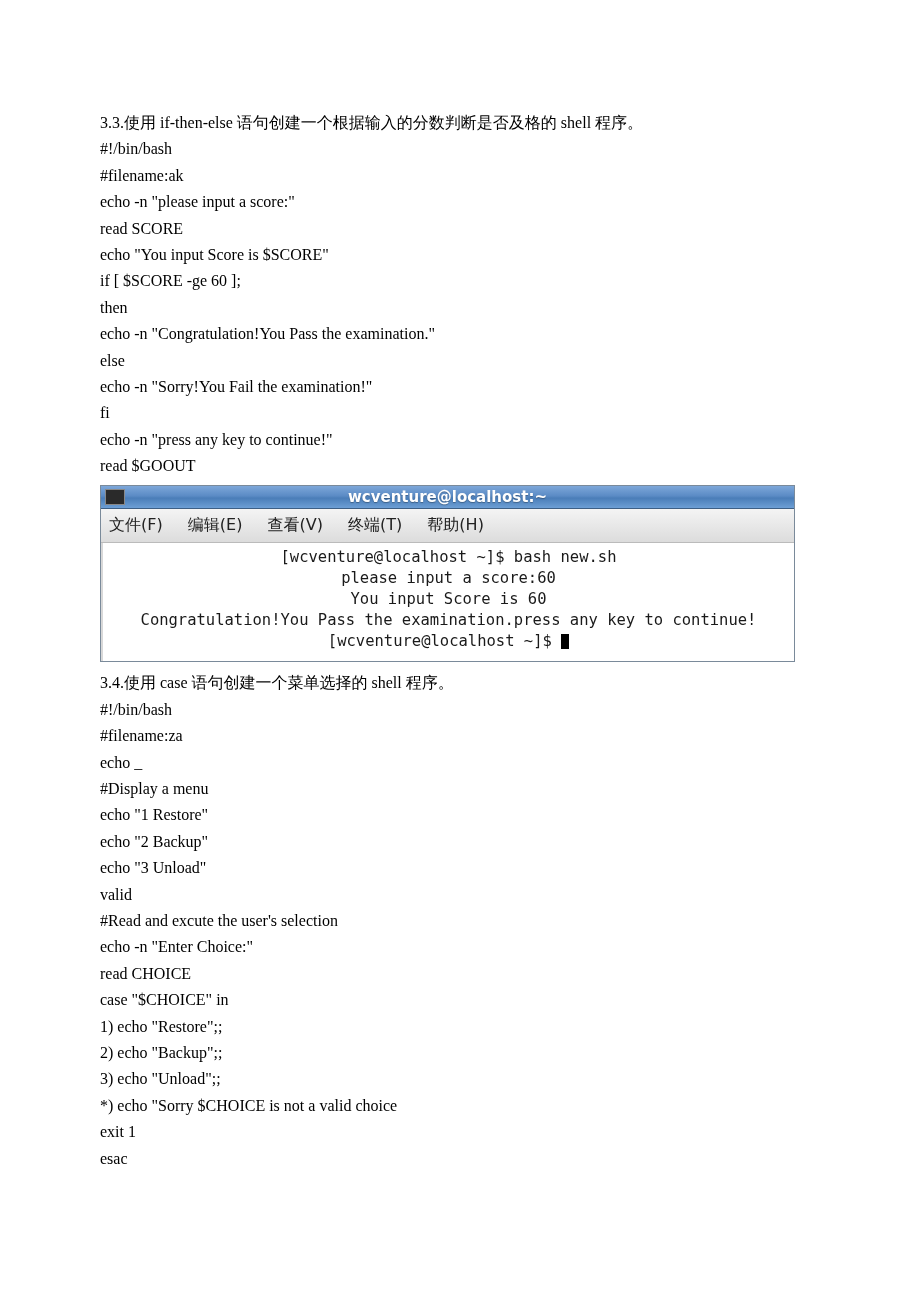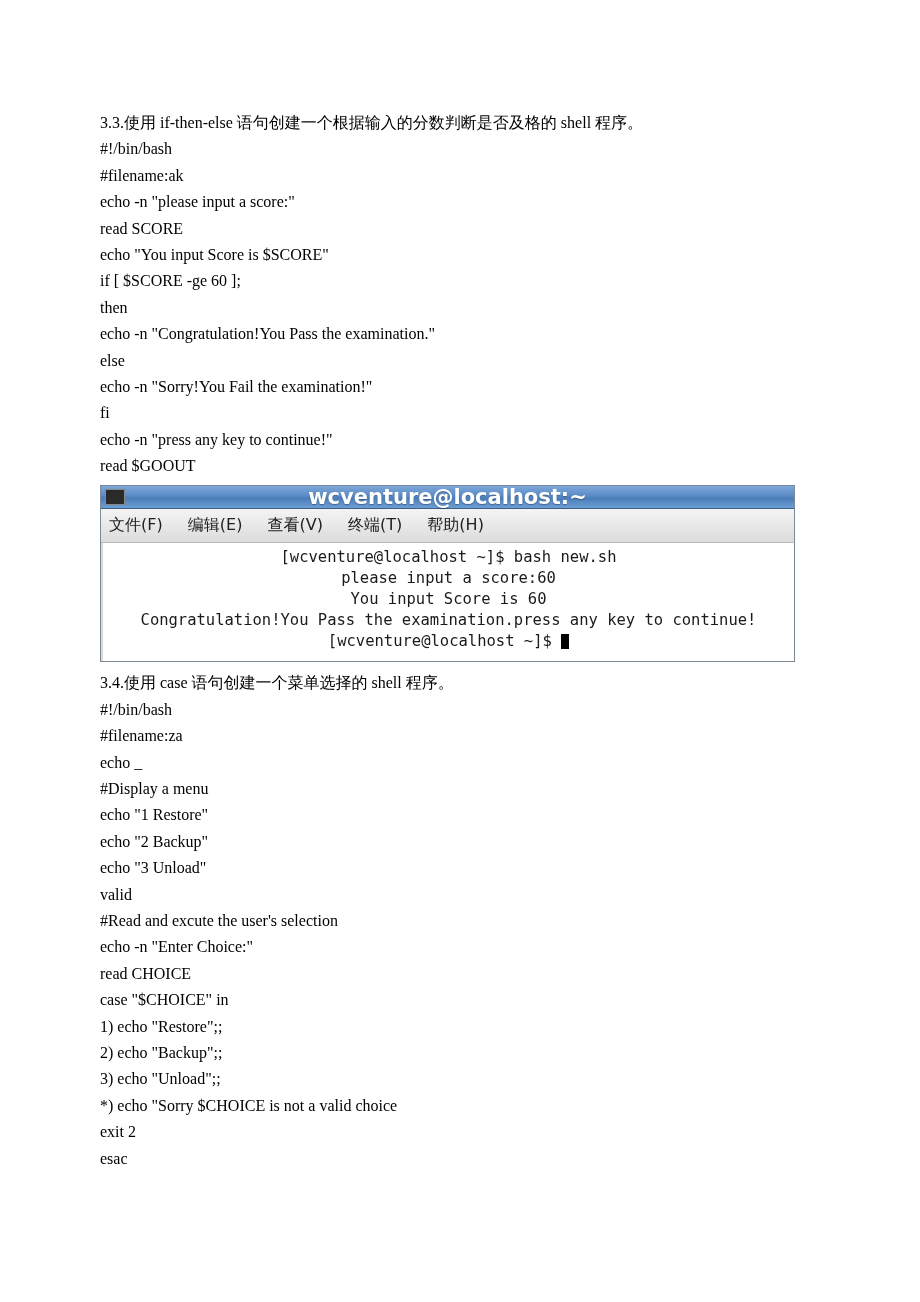--- a/index.html
+++ b/index.html
@@ -22,21 +22,21 @@
   .terminal-window {
     margin: 6px 0 8px 0;
     border: 1px solid #7a8a9a;
     width: 693px;
     background: #eeeeee;
   }
   .titlebar {
     background: linear-gradient(to bottom, #7da7d9 0%, #5b8bc5 45%, #4a7db8 55%, #6d9fd5 100%);
     color: #ffffff;
     font-family: "DejaVu Sans", Arial, sans-serif;
-    font-size: 21px;
+    font-size: 15px;
     font-weight: bold;
     height: 22px;
     display: flex;
     align-items: center;
     position: relative;
     border-bottom: 1px solid #3d5f85;
   }
   .titlebar-icon {
     width: 18px;
     height: 14px;
@@ -132,16 +132,16 @@
   <div class="code-line">echo "3 Unload"</div>
   <div class="code-line">valid</div>
   <div class="code-line">#Read and excute the user's selection</div>
   <div class="code-line">echo -n "Enter Choice:"</div>
   <div class="code-line">read CHOICE</div>
   <div class="code-line">case "$CHOICE" in</div>
   <div class="code-line">1) echo "Restore";;</div>
   <div class="code-line">2) echo "Backup";;</div>
   <div class="code-line">3) echo "Unload";;</div>
   <div class="code-line">*) echo "Sorry $CHOICE is not a valid choice</div>
-  <div class="code-line">exit 2</div>
+  <div class="code-line">exit 1</div>
   <div class="code-line">esac</div>
 
 </div>
 
 </body></html>

